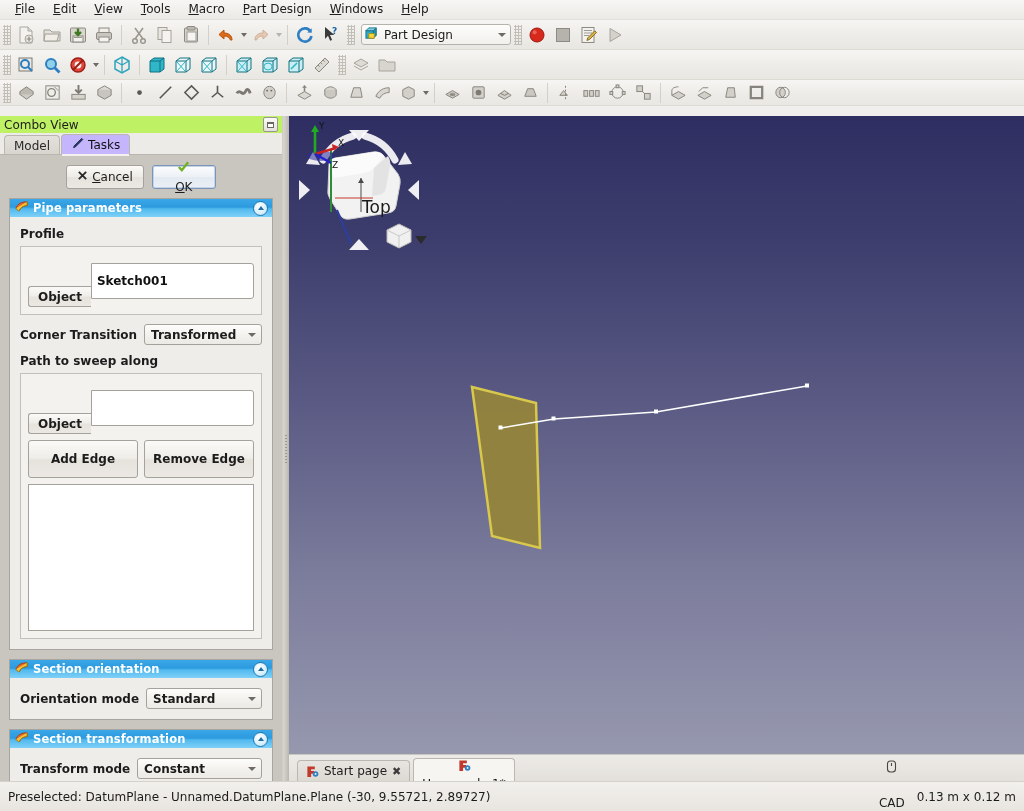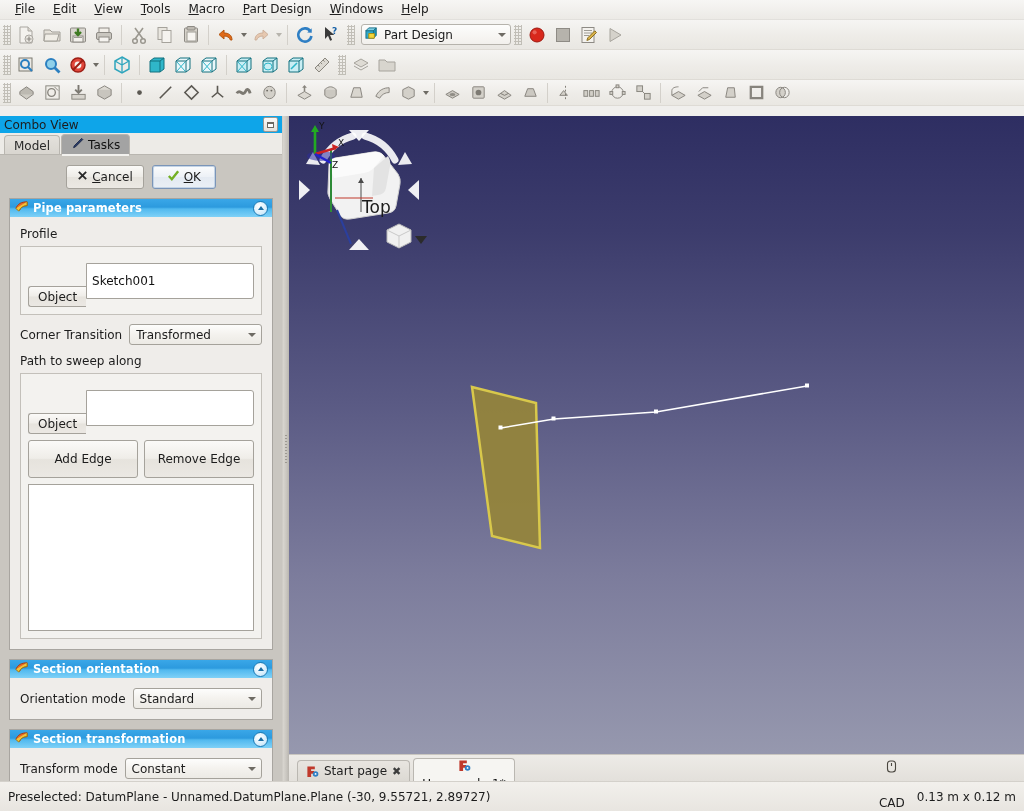--- a/index.html
+++ b/index.html
@@ -109,21 +109,21 @@
     box-sizing:border-box;
     border-right: 1px solid #cfccc6;
     position:relative;
   }
   .dock-title {
     height: 17px;
     display:flex; align-items:center;
     padding: 0 4px 0 4px;
     font-size: 12px;
     color:#1d1d1d;
-    background:#0ea5e9;
+    background:#bef264;
   }
   .dock-title .t { flex:1; }
   .float-btn {
     width:13px;height:13px;
     border:1px solid #9b9892;
     border-radius:2px;
     background:linear-gradient(to bottom,#fbfaf8,#e4e1db);
     display:flex;align-items:center;justify-content:center;
   }
   .float-btn i {
@@ -154,21 +154,21 @@
     border:1px solid #b9b6b0;
     border-bottom:none;
     border-radius:4px 4px 0 0;
     background: linear-gradient(to bottom,#e4e1dc,#d8d5cf);
     color:#2a2a2a;
     position:relative;
     margin-right:1px;
     box-sizing:border-box;
   }
   .dtab.active {
-    background:#a3a3a3;
+    background:#c4b5fd;
     color:#111;
     height:21px;
     z-index:2;
   }
   .dtab.active::after{
     content:""; position:absolute;left:0;right:0;bottom:-1px;height:2px;background:#f2f1ee;
   }
 
   
   .panel-body {
@@ -192,20 +192,21 @@
     border-radius:3px;
     background: linear-gradient(to bottom,#fbfaf8 0%,#eeece7 48%,#e6e3dd 52%,#ebe8e3 100%);
     font-size:12px; color:#1c1c1c;
     padding: 0 10px;
     box-sizing:border-box;
   }
   .pbtn.default {
     border:1px solid #7b95b8;
     box-shadow: 0 0 0 1px #c4d4e6 inset;
     background: linear-gradient(to bottom,#fbfcfd 0%,#edf1f6 48%,#e4eaf2 52%,#eaeff5 100%);
+    flex-direction: column;
   }
   .pbtn .u { text-decoration: underline; }
 
   
   .grp {
     margin: 0 9px 9px 9px;
     border:1px solid #a8a5a0;
     background:#efedea;
     box-sizing:border-box;
   }
@@ -225,21 +226,21 @@
     border:1px solid #1b7ab4;
     background: radial-gradient(circle at 40% 35%, #ffffff 0%, #d7eefc 60%, #b6dcf4 100%);
     display:flex;align-items:center;justify-content:center;
   }
   .collapse-btn::after{
     content:"";width:0;height:0;
     border-left:3px solid transparent;border-right:3px solid transparent;
     border-bottom:4px solid #1c6ea3;
     margin-top:-1px;
   }
-  .grp-body { padding: 8px 10px 10px 10px; }
+  .grp-body { padding: 8px 10px 10px 10px; font-weight: bold; }
 
   .flabel { font-size:12px; color:#1c1c1c; margin: 2px 0 5px 0; }
 
   .inset {
     border:1px solid #c3c0ba;
     background:#f3f2ef;
     padding:7px;
     box-sizing:border-box;
   }
   .obj-row { display:flex; align-items:center; }

